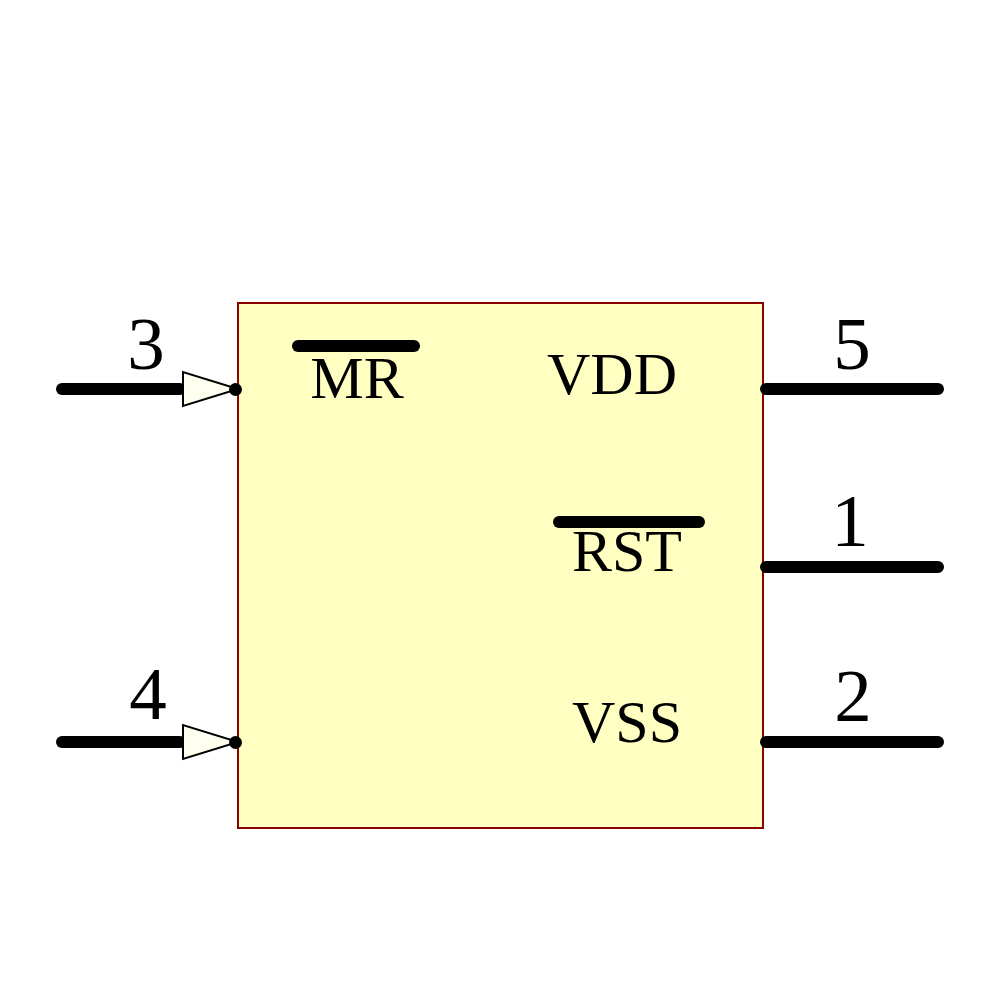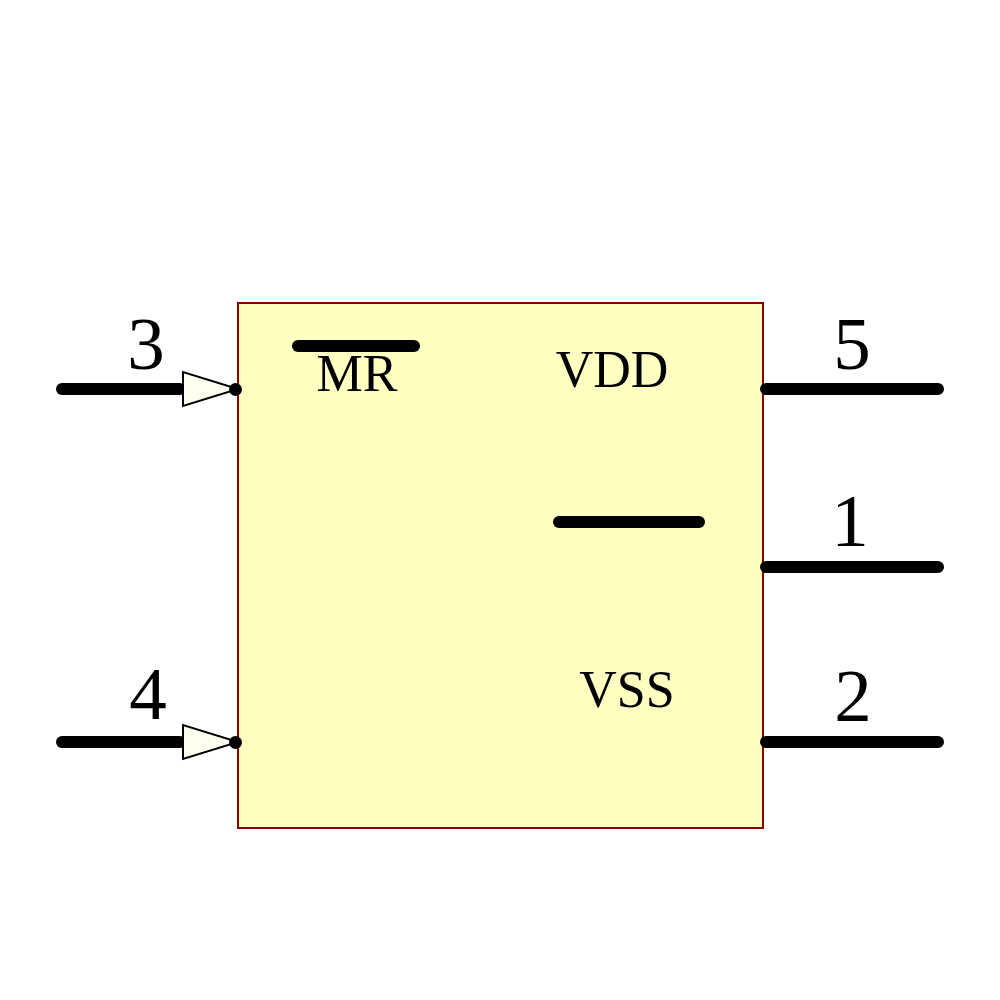--- a/index.html
+++ b/index.html
@@ -52,21 +52,21 @@
     position: absolute;
     width: 180px;
     font-size: 75px;
     line-height: 1;
     text-align: center;
     white-space: nowrap;
   }
   .pin-label {
     position: absolute;
     width: 300px;
-    font-size: 52px;
+    font-size: 60px;
     line-height: 1;
     text-align: center;
     white-space: nowrap;
   }
 </style>
 </head>
 <body>
 
 <div class="canvas">
 
@@ -88,18 +88,19 @@
   <div class="dot" style="left:229px; top:736px;"></div>
   <div class="pin-num" style="left:58px; top:656px;">4</div>
 
   <div class="wire" style="left:760px; top:383px; width:184px;"></div>
   <div class="pin-num" style="left:762px; top:306px;">5</div>
   <div class="pin-label" style="left:462px; top:344px;">VDD</div>
 
   <div class="wire" style="left:760px; top:561px; width:184px;"></div>
   <div class="pin-num" style="left:760px; top:483px;">1</div>
   <div class="overbar" style="left:553px; top:516px; width:152px;"></div>
+  <div class="pin-label" style="left:477px; top:521px;">RST</div>
 
   <div class="wire" style="left:760px; top:736px; width:184px;"></div>
   <div class="pin-num" style="left:763px; top:658px;">2</div>
-  <div class="pin-label" style="left:477px; top:664px;text-align:center;">VSS</div>
+  <div class="pin-label" style="left:477px; top:692px;text-align:center;">VSS</div>
 
 </div>
 
 </body></html>

